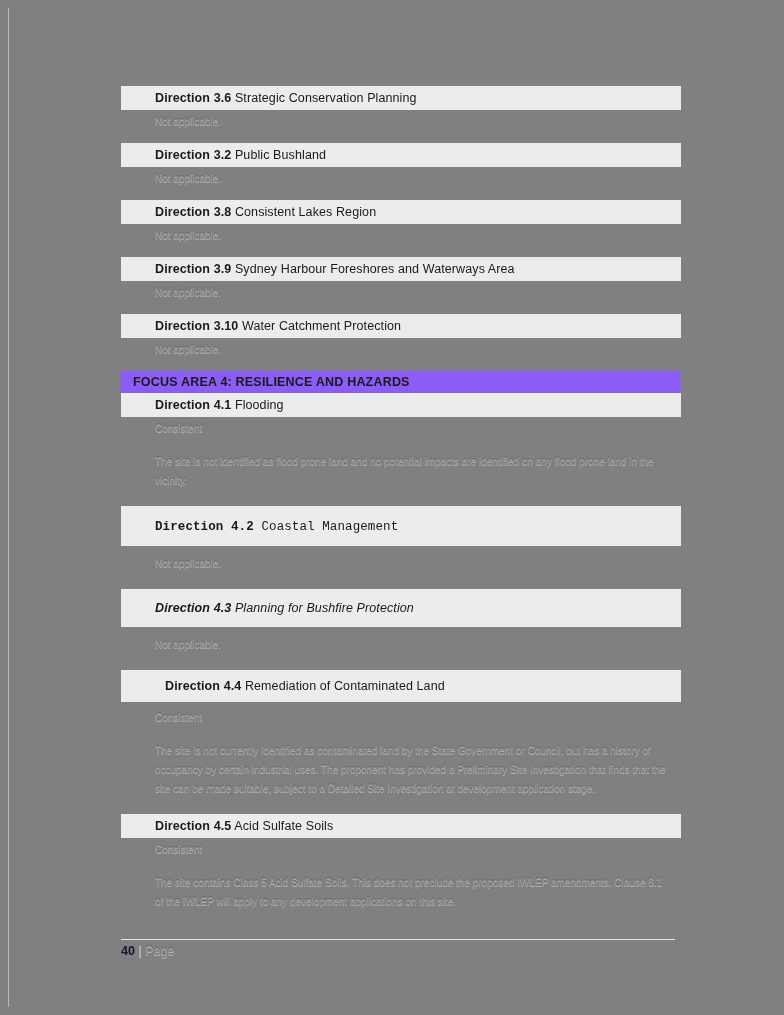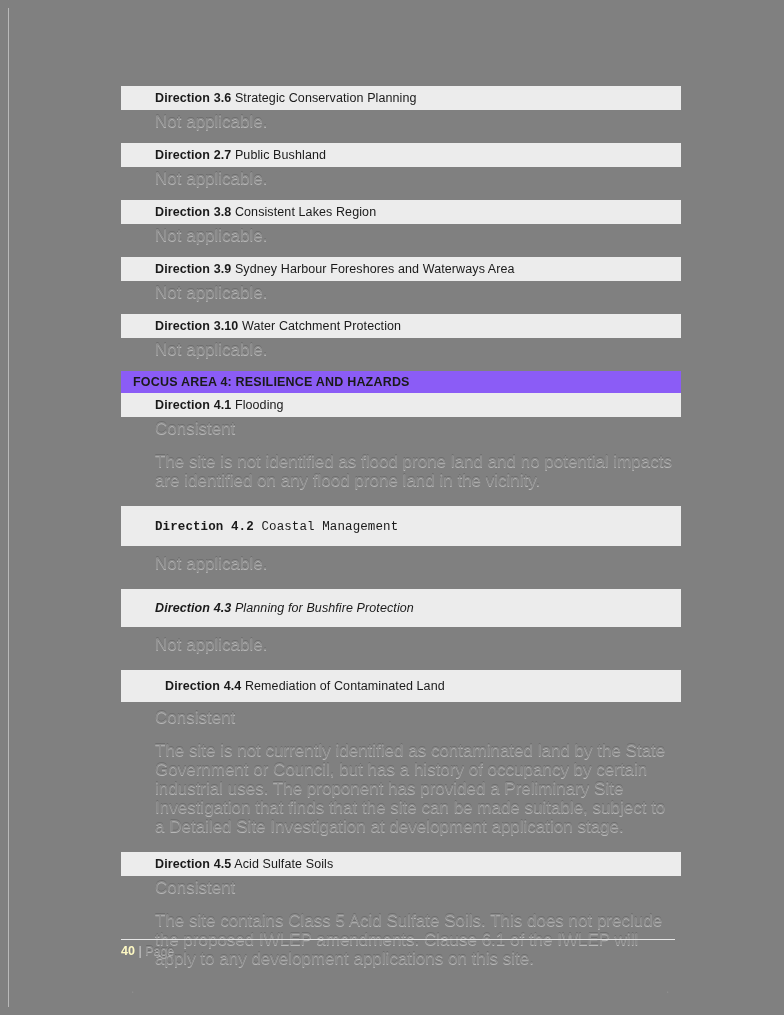--- a/index.html
+++ b/index.html
@@ -44,21 +44,21 @@
   .focus-bar {
     background: #8b5cf6;
     padding: 4px 0 4px 12px;
     font-size: 12.5px;
     font-weight: bold;
     color: #1a1a1a;
     letter-spacing: 0.2px;
   }
   
   .txt {
-    font-size: 17px;
+    font-size: 10px;
     color: #8d8d8d;
     text-shadow: 0 1px 0 #b7b7b7, 0 -1px 0 #6e6e6e;
     line-height: 19px;
     padding-left: 34px;
     padding-top: 2px;
   }
   .txt.para {
     padding-top: 14px;
     padding-right: 8px;
     color: #8a8a8a;
@@ -92,21 +92,21 @@
     position: absolute;
     left: 112px;
     top: 936px;
     width: 560px;
     font-size: 12.5px;
     color: #8d8d8d;
     text-shadow: 0 1px 0 #b5b5b5, 0 -1px 0 #6c6c6c;
   }
   .footer .pg {
     font-weight: bold;
-    color: #fef9c3;
+    color: #0f172a;
     text-shadow: none;
   }
   .footer .sep {
     color: #cfcfcf;
     text-shadow: none;
   }
 </style>
 </head>
 <body>
 
@@ -115,21 +115,21 @@
   <div class="content">
 
     <div class="dir-bar">
       <span class="b">Direction 3.6</span>
       <span>Strategic Conservation Planning</span>
     </div>
     <div class="txt">Not applicable.</div>
     <div class="gap-m"></div>
 
     <div class="dir-bar">
-      <span class="b">Direction 2.7</span>
+      <span class="b">Direction 3.2</span>
       <span>Public Bushland</span>
     </div>
     <div class="txt">Not applicable.</div>
     <div class="gap-m"></div>
 
     <div class="dir-bar">
       <span class="b">Direction 3.8</span>
       <span>Consistent Lakes Region</span>
     </div>
     <div class="txt">Not applicable.</div>

